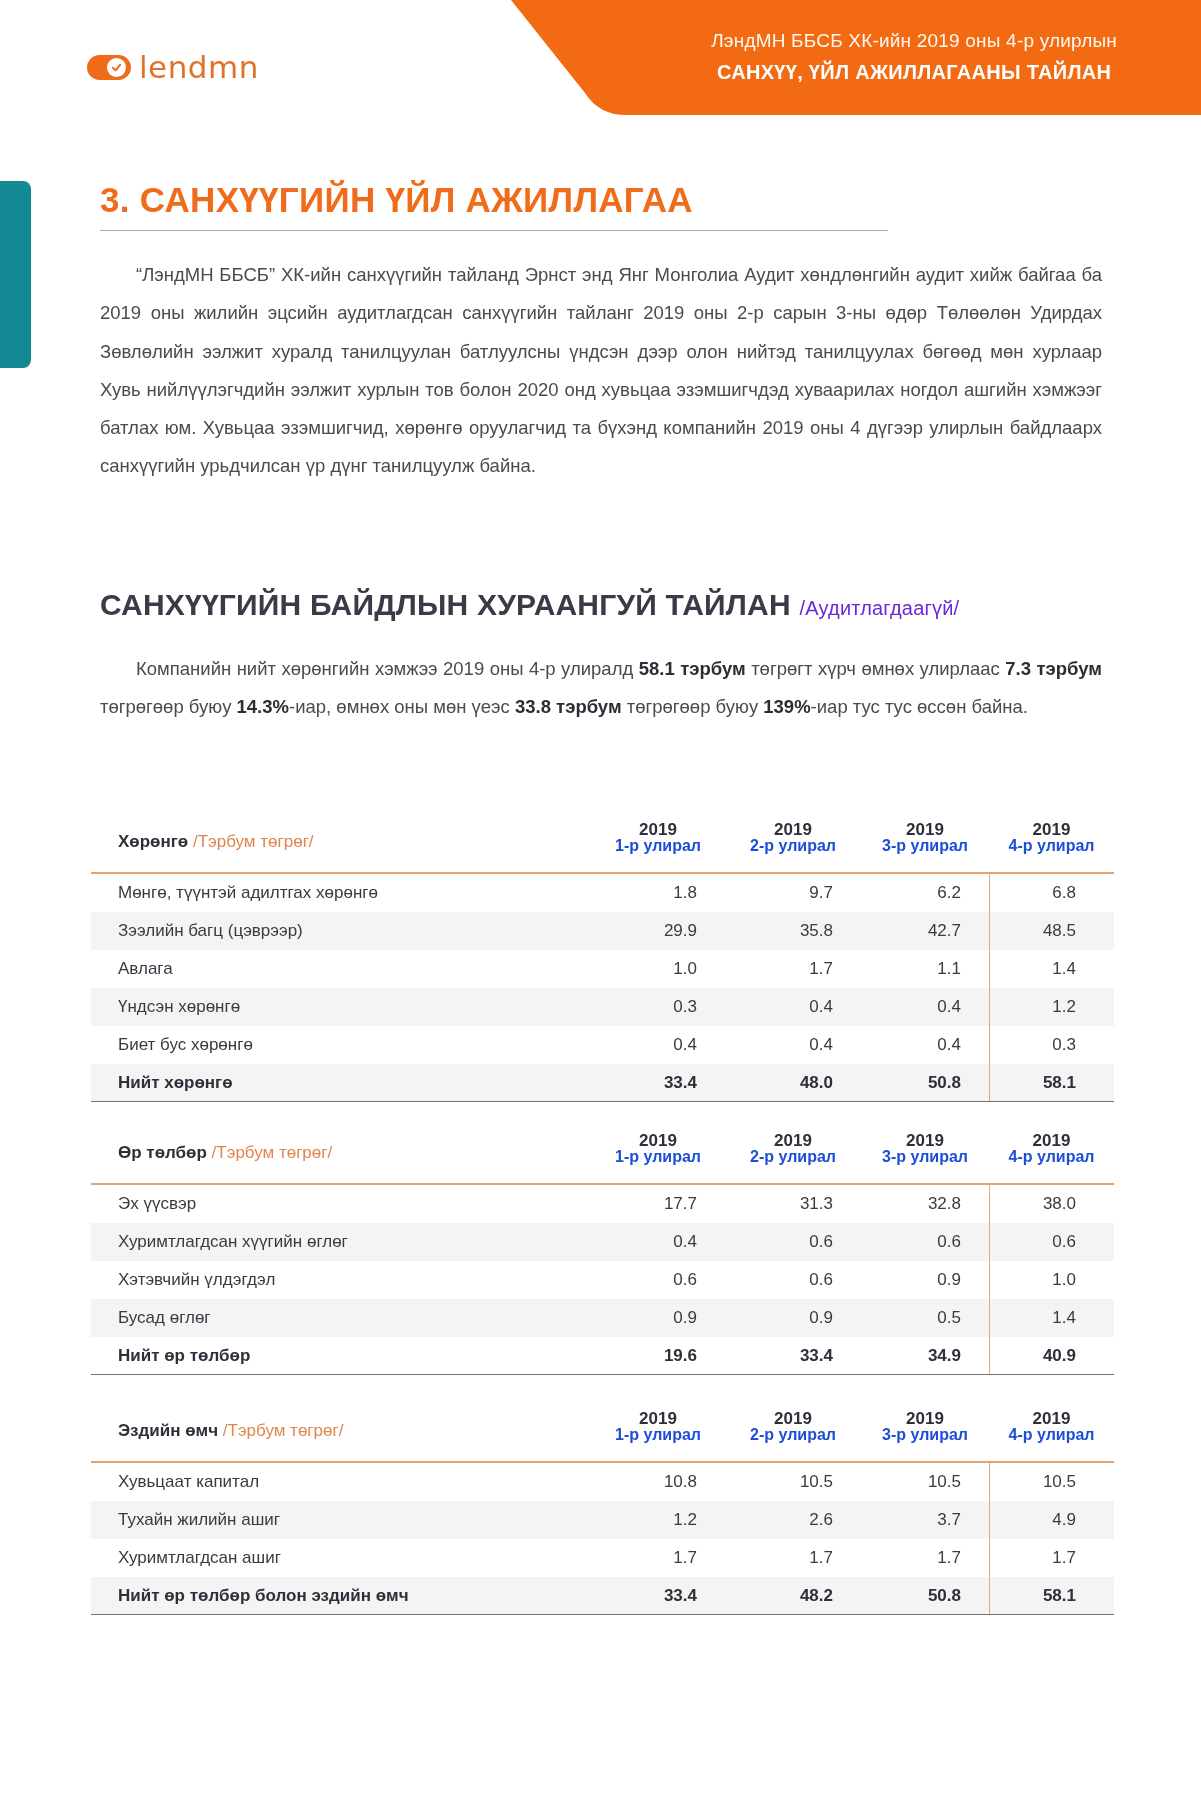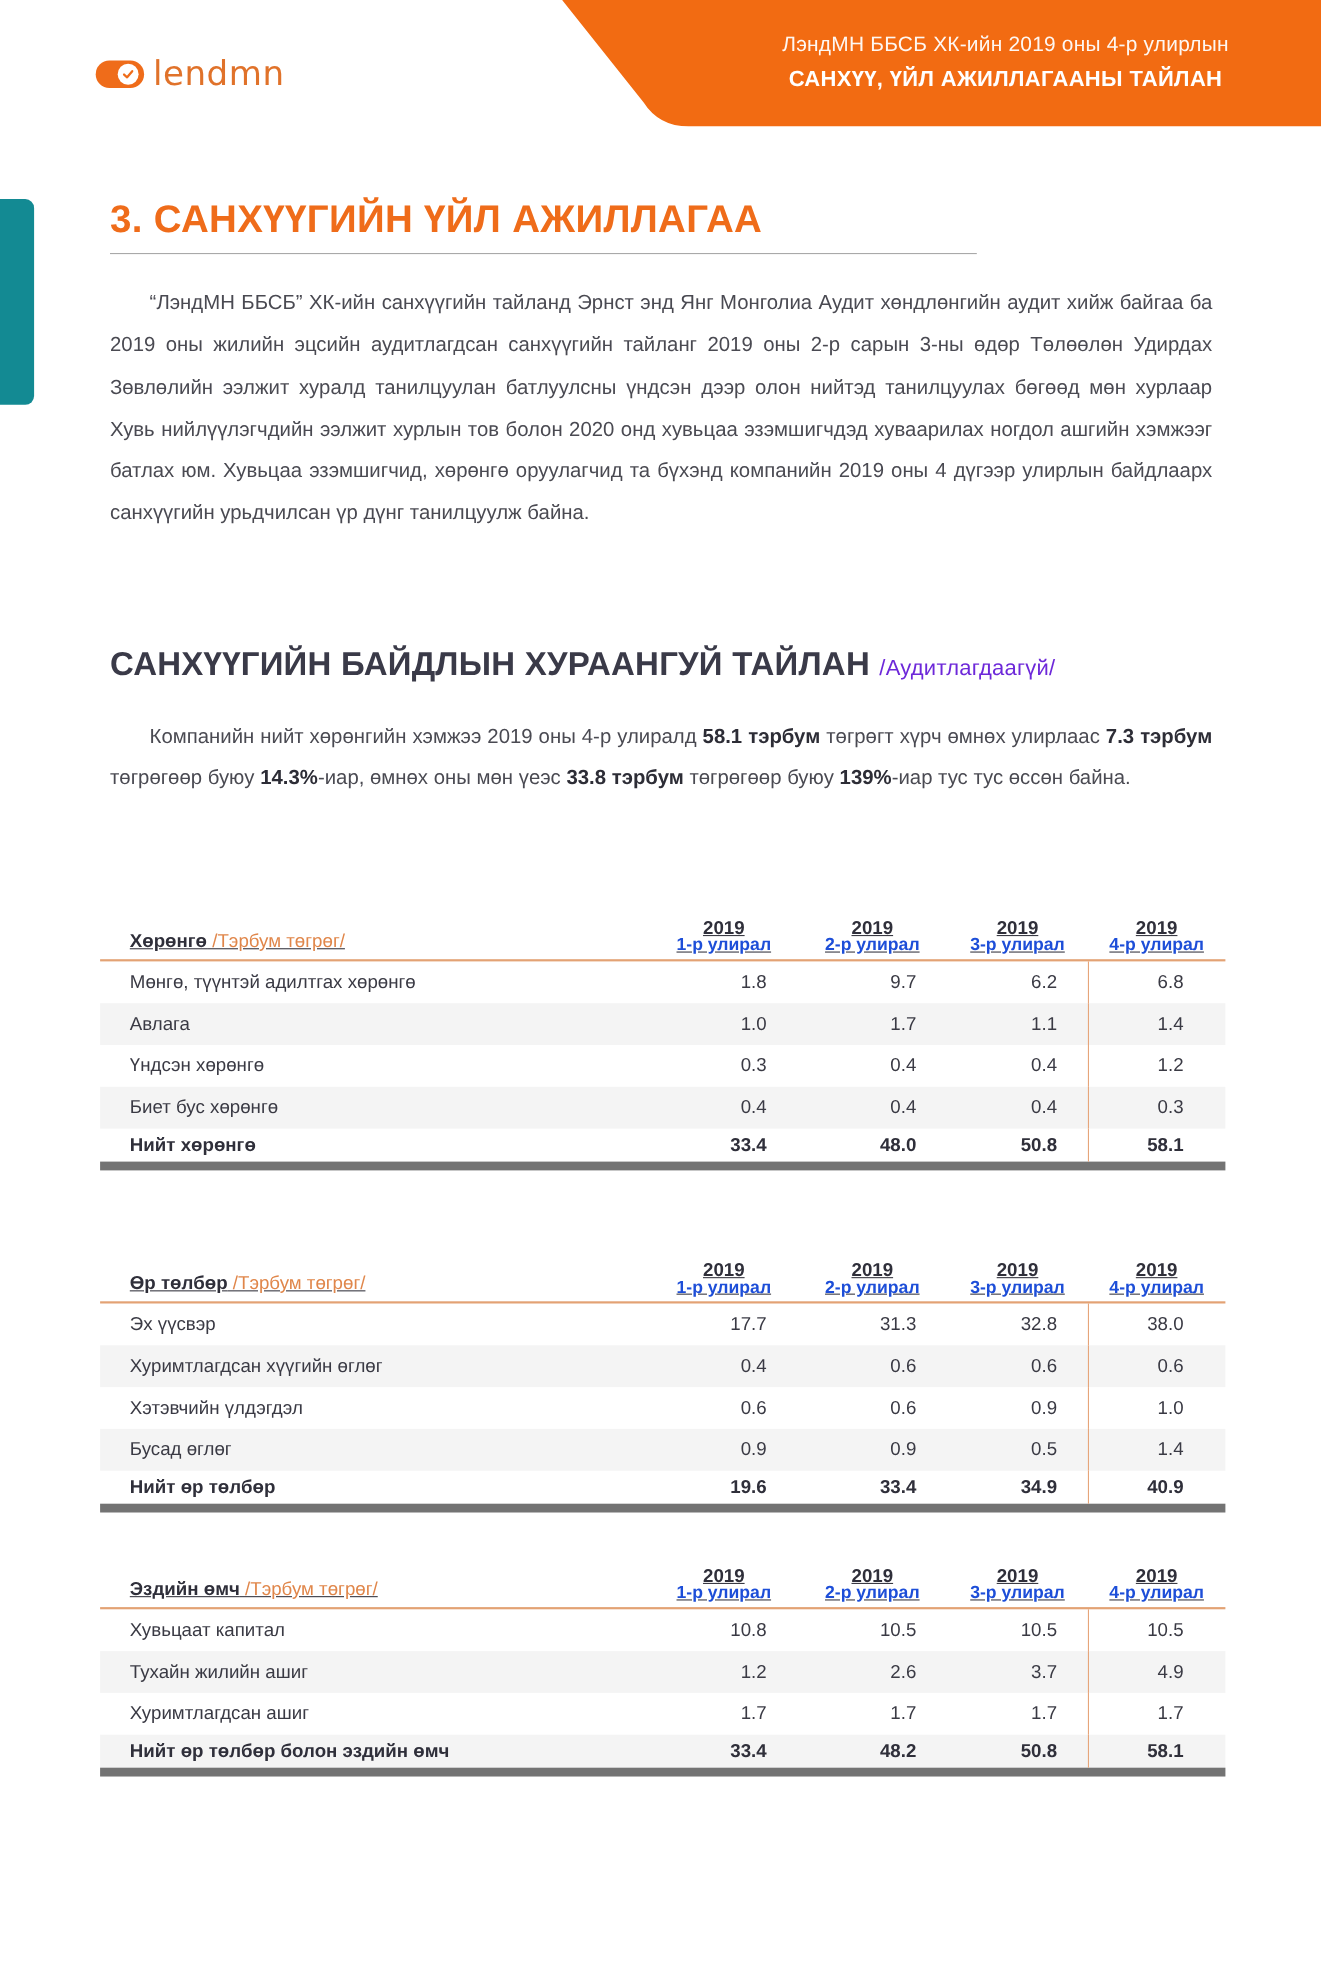--- a/index.html
+++ b/index.html
@@ -31,37 +31,37 @@
 
     .subtitle { position: absolute; left: 100px; top: 588px; font-size: 30px; font-weight: 700; color: #3a3a48; letter-spacing: 0.2px; }
     .subtitle .note { font-size: 20px; font-weight: 400; color: #6d28d9; }
 
     
     .fin-table { position: absolute; left: 91px; width: 1023px; }
     .t1 { top: 822px; }
     .t2 { top: 1133px; }
     .t3 { top: 1411px; }
 
-    .thead { display: flex; align-items: flex-end; height: 52px; padding-bottom: 6px; border-bottom: 2px solid #e3a274; text-decoration: underline; }
+    .thead { display: flex; align-items: flex-end; height: 52px; padding-bottom: 20px; border-bottom: 2px solid #e3a274; }
     .thead .label-col { flex: 1; padding-left: 27px; font-size: 17px; }
     .thead .label-col .lbl-main { font-weight: 700; color: #2f2f3a; }
     .thead .label-col .lbl-unit { color: #e0864a; font-weight: 400; }
     .qhead .yr { font-size: 17px; font-weight: 700; color: #2f2f3a; line-height: 18px; }
     .qhead .q { font-size: 16px; font-weight: 700; color: #1d4ed8; line-height: 13px; }
 
     .trow { display: flex; align-items: center; height: 38px; font-size: 17px; color: #3a3a44; }
     .trow:nth-child(even) { background: #f4f4f4; }
     .trow .name { flex: 1; padding-left: 27px; }
     .trow .v { text-align: right; }
     .trow .v1 { width: 134px; padding-right: 0; }
     .trow .v2 { width: 136px; }
     .trow .v3 { width: 128px; }
     .trow .v4 { width: 125px; padding-right: 38px; border-left: 1px solid #e6a57a; height: 100%; display:flex; align-items:center; justify-content:flex-end; }
     .trow .v1, .trow .v2, .trow .v3 { padding-right: 28px; }
-    .trow.total { font-weight: 700; color: #2f2f3a; border-bottom: 8px solid #737373; }
+    .trow.total { font-weight: 700; color: #2f2f3a; border-bottom: 1px solid #737373; }
 
     .hdr-cells { display: flex; }
     .hdr-cells .qhead { text-align: center; }
     .hdr-cells .h1 { width: 134px; }
     .hdr-cells .h2 { width: 136px; }
     .hdr-cells .h3 { width: 128px; }
     .hdr-cells .h4 { width: 125px; }
   </style>
 </head>
 <body>
@@ -122,20 +122,27 @@
     </div>
     <div class="tbody">
       <div class="trow">
         <div class="name">Мөнгө, түүнтэй адилтгах хөрөнгө</div>
         <div class="v v1">1.8</div>
         <div class="v v2">9.7</div>
         <div class="v v3">6.2</div>
         <div class="v v4">6.8</div>
       </div>
       <div class="trow">
+        <div class="name">Зээлийн багц (цэврээр)</div>
+        <div class="v v1">29.9</div>
+        <div class="v v2">35.8</div>
+        <div class="v v3">42.7</div>
+        <div class="v v4">48.5</div>
+      </div>
+      <div class="trow">
         <div class="name">Авлага</div>
         <div class="v v1">1.0</div>
         <div class="v v2">1.7</div>
         <div class="v v3">1.1</div>
         <div class="v v4">1.4</div>
       </div>
       <div class="trow">
         <div class="name">Үндсэн хөрөнгө</div>
         <div class="v v1">0.3</div>
         <div class="v v2">0.4</div>

